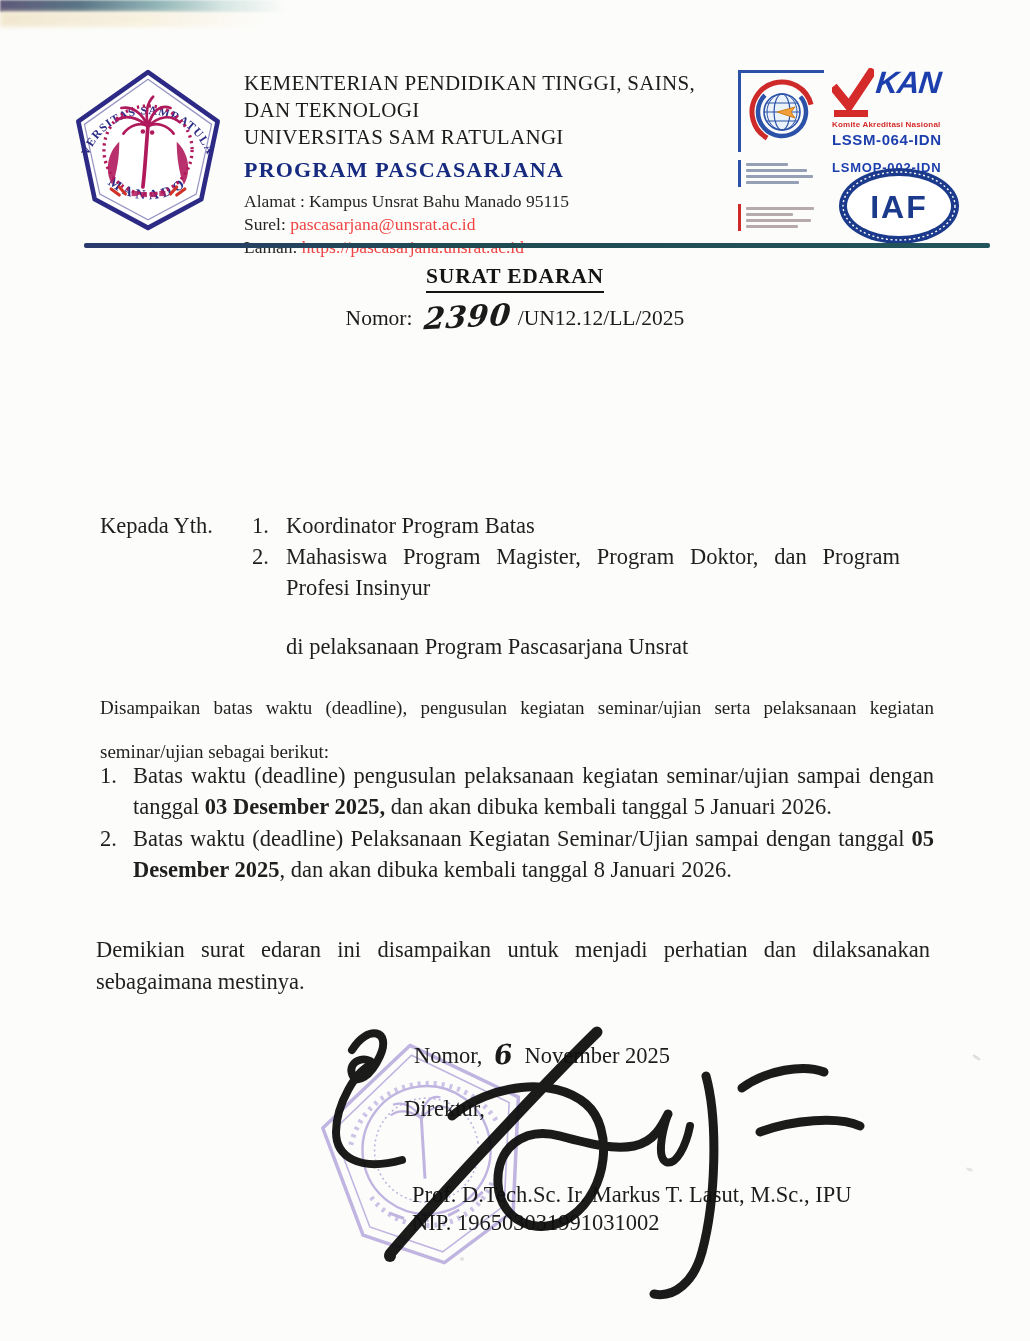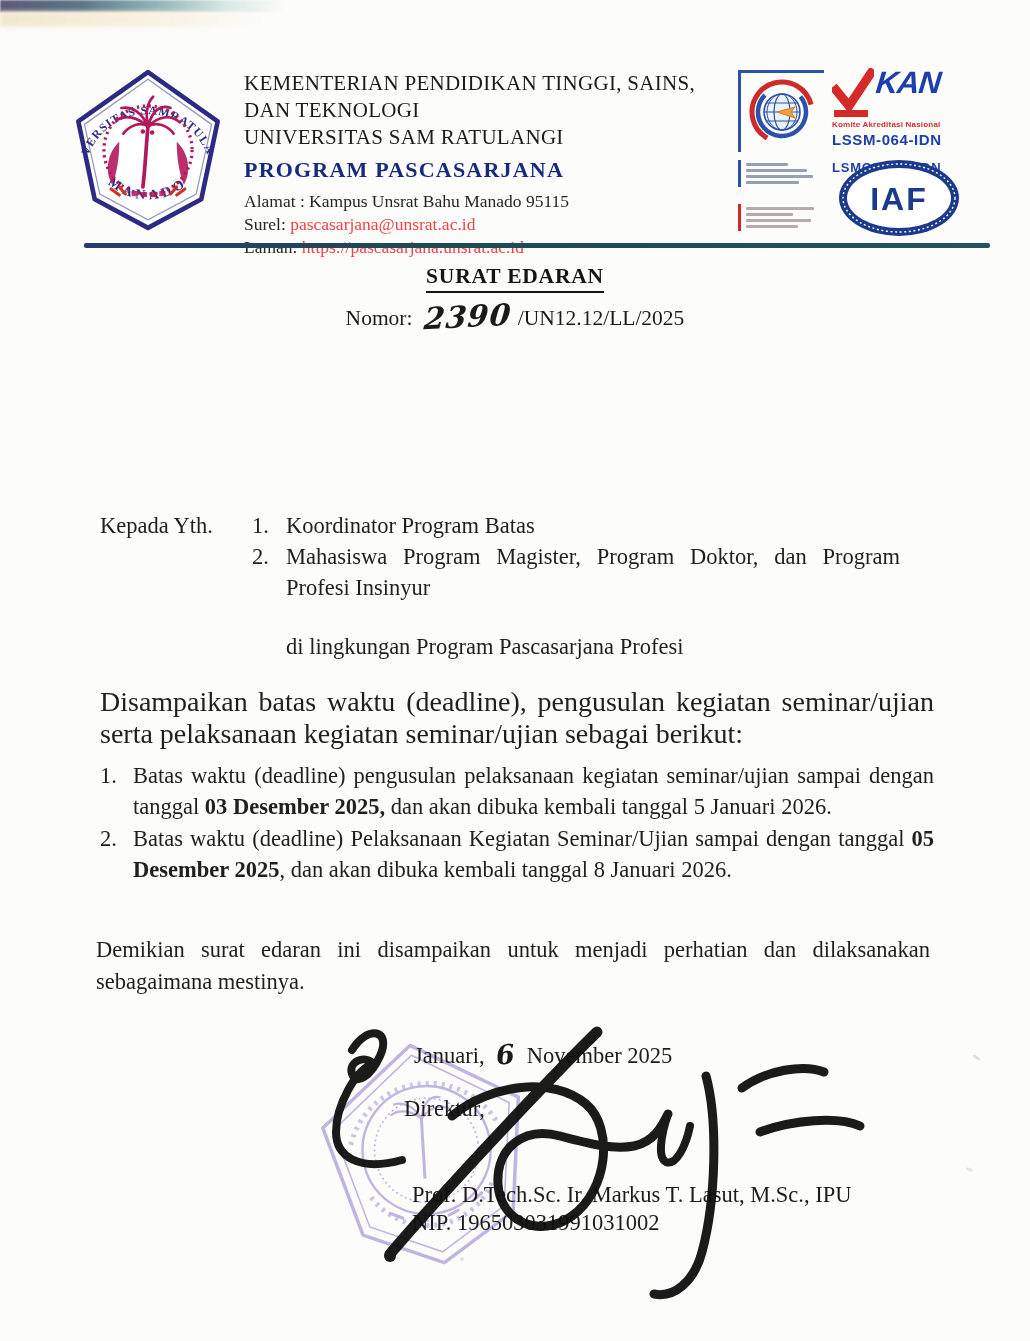--- a/index.html
+++ b/index.html
@@ -37,21 +37,21 @@
   .kan-word{font-weight:bold;font-style:italic;font-size:31px;color:#1d3fae;
     letter-spacing:-1px;transform:skewX(-6deg);line-height:30px;margin-left:2px;}
   .kan-org{font-size:8px;font-weight:bold;color:#d42a2a;margin-top:2px;letter-spacing:.2px;}
   .kan-code1{font-size:15px;font-weight:bold;color:#1d3fae;letter-spacing:.6px;margin-top:2px;}
   .kan-code2{font-size:13px;font-weight:bold;color:#1d3fae;letter-spacing:.8px;margin-top:12px;}
   .tiny-block{position:absolute;left:2px;width:84px;padding-left:5px;}
   .tiny-b1{top:92px;border-left:3px solid #2b52a8;}
   .tiny-b2{top:136px;border-left:3px solid #cf2a2a;}
   .tline{height:3px;margin:3px 0;opacity:.75;border-radius:1px;}
   .t-blue{background:#73809f;} .t-red{background:#a08f93;}
-  .iaf-cell{position:absolute;left:98px;top:88px;width:130px;height:84px;}
+  .iaf-cell{position:absolute;left:98px;top:96px;width:130px;height:84px;}
 
   
   .rule{position:absolute;top:243px;left:84px;width:906px;height:5px;
     background:linear-gradient(90deg,#2b3a6d,#1f4a52 40%,#23555c);border-radius:2px;}
 
   
   .doc-title{position:absolute;top:264px;left:0;width:100%;text-align:center;}
   .doc-type{display:inline-block;font-size:21.5px;font-weight:bold;letter-spacing:.8px;
     border-bottom:2.5px solid #141414;padding-bottom:2px;color:#141414;}
   .nomor-line{margin-top:4px;font-size:21.5px;color:#1b1b1b;}
@@ -67,21 +67,21 @@
   
   .recipients{position:absolute;top:510px;left:100px;width:840px;font-size:22.5px;line-height:31px;}
   .rec-grid{display:grid;grid-template-columns:152px 1fr;}
   .rec-item{display:flex;max-width:648px;}
   .rec-num{width:34px;flex:0 0 34px;}
   .rec-txt{flex:1;text-align:justify;}
   .rec-scope{margin-left:186px;margin-top:28px;}
 
   
   .body-intro{position:absolute;top:686px;left:100px;width:834px;
-    font-size:28px;line-height:32px;text-align:justify;}
+    font-size:19px;line-height:44px;text-align:justify;}
   .body-list{position:absolute;top:760px;left:100px;width:834px;font-size:22.5px;line-height:31px;}
   .bl-item{display:flex;margin-bottom:1px;}
   .bl-num{width:33px;flex:0 0 33px;}
   .bl-txt{flex:1;text-align:justify;}
   .closing{position:absolute;top:934px;left:96px;width:834px;
     font-size:22.5px;line-height:32px;text-align:justify;}
 
   
   .sig-area{position:absolute;top:1020px;left:0;width:1030px;height:321px;}
   .stamp-svg{position:absolute;left:310px;top:18px;z-index:1;transform:rotate(-9deg);opacity:.85;}
@@ -228,21 +228,21 @@
         <div class="rec-item">
           <span class="rec-num">1.</span>
           <span class="rec-txt">Koordinator Program Batas</span>
         </div>
         <div class="rec-item">
           <span class="rec-num">2.</span>
           <span class="rec-txt">Mahasiswa Program Magister, Program Doktor, dan Program Profesi Insinyur</span>
         </div>
       </div>
     </div>
-    <div class="rec-scope">di lingkungan Program Pascasarjana Profesi</div>
+    <div class="rec-scope">di pelaksanaan Program Pascasarjana Unsrat</div>
   </div>
 
   <div class="body-intro">Disampaikan batas waktu (deadline), pengusulan kegiatan seminar/ujian serta pelaksanaan kegiatan seminar/ujian sebagai berikut:</div>
 
   <div class="body-list">
     <div class="bl-item">
       <span class="bl-num">1.</span>
       <span class="bl-txt"><span>Batas waktu (deadline) pengusulan pelaksanaan kegiatan seminar/ujian sampai dengan tanggal </span><span class="bold">03 Desember 2025,</span><span> dan akan dibuka kembali tanggal 5 Januari 2026.</span></span>
     </div>
     <div class="bl-item">
@@ -263,21 +263,21 @@
         <circle cx="117" cy="112" r="52" stroke-width="1.6" stroke-dasharray="2,3"></circle>
         <path d="M117,78 C115,100 113,120 111,140" stroke-width="3"></path>
         <path d="M117,80 C107,70 96,67 87,72 M117,80 C111,66 101,60 91,62 M117,80 C121,65 129,58 139,62 M117,80 C127,70 139,68 148,76" stroke-width="2.2"></path>
         <path d="M43,95 A80 80 0 0 1 191,95" stroke-width="5" stroke-dasharray="3,5" opacity=".8"></path>
         <path d="M55,150 A70 70 0 0 0 179,150" stroke-width="5" stroke-dasharray="3,5" opacity=".8"></path>
         <path d="M70,168 l14,8 M96,178 l12,4 M128,180 l12,-4 M154,170 l12,-8" stroke-width="3"></path>
       </g>
     </svg>
 
     <div class="sig-text st-date">
-      <span>Januari,</span>
+      <span>Nomor,</span>
       <span class="handwritten hw-day">6</span>
       <span>November 2025</span>
     </div>
     <div class="sig-text st-role">Direktur,</div>
     <div class="sig-text st-name">Prof. D.Tech.Sc. Ir. Markus T. Lasut, M.Sc., IPU</div>
     <div class="sig-text st-nip">NIP. 196503031991031002</div>
 
     <svg class="sig-svg" width="1030" height="321" viewBox="0 0 1030 321">
       <g fill="none" stroke="#0f0f0f" stroke-linecap="round" stroke-linejoin="round" opacity=".95">
         <path d="M352,30 C368,4 392,10 380,36 C371,56 356,66 352,54 C348,42 364,34 374,44" stroke-width="8"></path>

